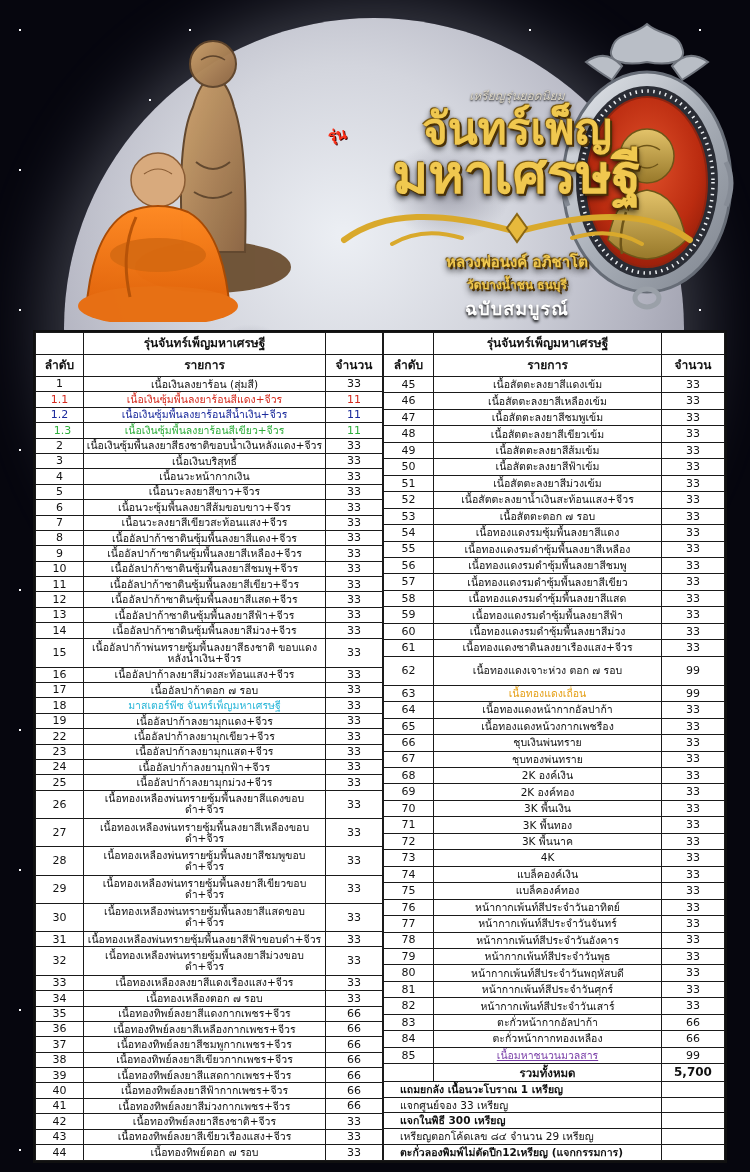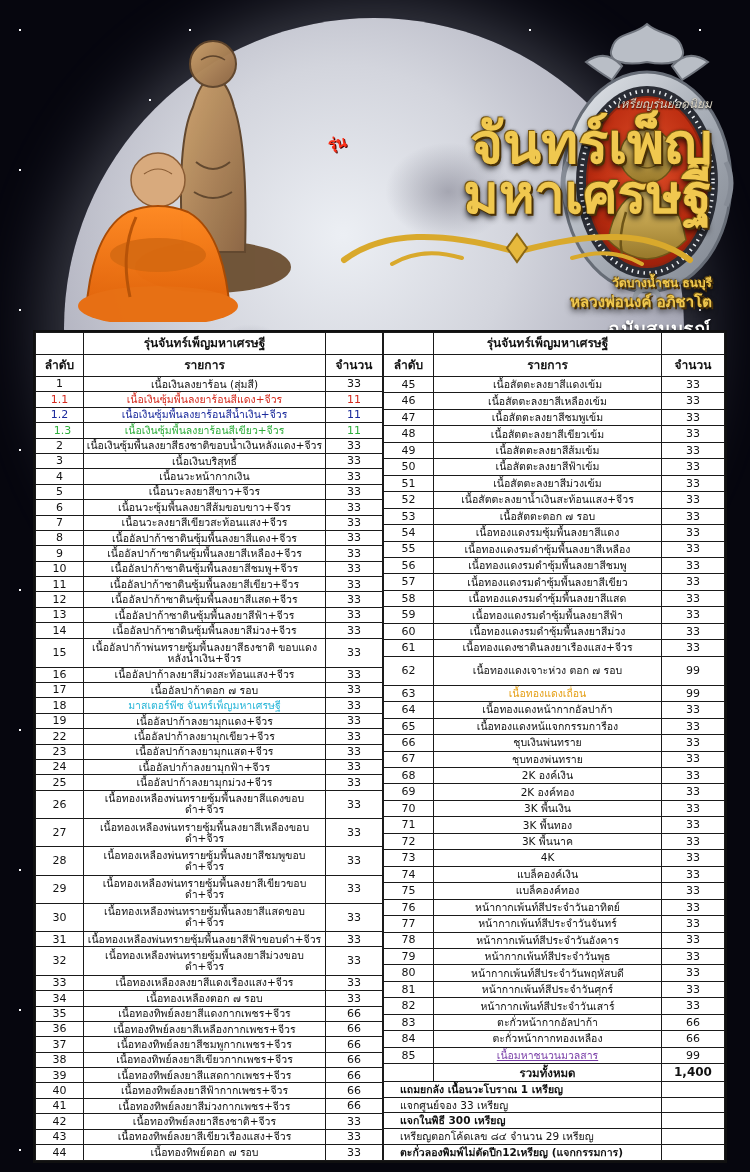--- a/index.html
+++ b/index.html
@@ -18,28 +18,28 @@
   .moon{
     position:absolute;left:64px;top:18px;width:620px;height:620px;border-radius:50%;
     background:
       radial-gradient(90px 70px at 62% 28%,rgba(120,120,135,.55),transparent 70%),
       radial-gradient(60px 50px at 30% 55%,rgba(110,110,128,.5),transparent 70%),
       radial-gradient(120px 90px at 70% 62%,rgba(100,100,118,.45),transparent 70%),
       radial-gradient(circle at 45% 35%,#eceff4 0%,#d3d5dd 32%,#b2b3c0 58%,#8d8e9d 82%,#6a6b7a 100%);
     box-shadow:0 0 70px 14px rgba(210,215,235,.28);
   }
   .hdr-art{position:absolute;z-index:1;}
-  .title-wrap{position:absolute;z-index:2;left:322px;top:94px;width:390px;text-align:right;}
+  .title-wrap{position:absolute;z-index:2;left:322px;top:86px;width:390px;text-align:center;}
   .kicker{font-size:12px;color:#ded8c8;font-style:italic;text-shadow:0 1px 2px #000;}
   .title-row{position:relative;margin-top:2px;}
   .badge{position:absolute;left:6px;top:16px;color:#ff3018;font-size:15px;font-weight:bold;
          transform:rotate(-10deg);text-shadow:1px 1px 0 #400;}
   .gold-text{color:#f0c84f;font-weight:bold;
     text-shadow:-1px -1px 0 #7a5a10,2px 2px 0 #4a3106,0 0 3px #2a1b02,0 4px 6px rgba(0,0,0,.85);}
-  .t1{font-size:56px;line-height:1.02;}
+  .t1{font-size:44px;line-height:1.02;}
   .t2{font-size:54px;line-height:1.0;margin-top:-4px;}
   .flourish{margin:2px auto 0;display:block;}
   .sub1{font-size:15px;margin-top:-2px;}
   .sub2{font-size:12px;margin-top:1px;}
   .edition{color:#ffffff;font-weight:bold;font-size:18px;letter-spacing:1px;
            text-shadow:0 2px 3px #000;}
   
   .table-wrap{position:absolute;z-index:3;left:33px;top:330px;width:690px;display:flex;
               background:#fff;border:2px solid #101010;}
   table.amulet{border-collapse:collapse;table-layout:fixed;background:#fff;height:829px;}
@@ -138,22 +138,22 @@
       <div class="gold-text t2">มหาเศรษฐี</div>
     </div>
     <svg class="flourish" width="370" height="48" viewBox="0 0 370 48">
       <g stroke="#d9a92c" stroke-width="6" fill="none" stroke-linecap="round">
         <path d="M12,36 C52,6 110,8 178,26"></path>
         <path d="M358,36 C318,6 260,8 192,26"></path>
         <path d="M60,40 q30,-18 70,-6 M310,40 q-30,-18 -70,-6" stroke-width="4"></path>
       </g>
       <path d="M185,10 l10,14 l-10,14 l-10,-14 Z" fill="#e7b93c" stroke="#8a6614" stroke-width="2"></path>
     </svg>
+    <div class="gold-text sub1">หลวงพ่อนงค์ อภิชาโต</div>
     <div class="gold-text sub2">วัดบางน้ำชน ธนบุรี</div>
-    <div class="gold-text sub1">หลวงพ่อนงค์ อภิชาโต</div>
     <div class="edition">ฉบับสมบูรณ์</div>
   </div>
 
   <div class="table-wrap">
     <table class="amulet left">
       <colgroup>
           <col style="width:48px">
           <col>
           <col style="width:57px">
         </colgroup>
@@ -512,21 +512,21 @@
             <td class="item" style="color: rgb(229, 160, 23);">เนื้อทองแดงเถื่อน</td>
             <td class="qty">99</td>
           </tr>
           <tr>
             <td class="no">64</td>
             <td class="item">เนื้อทองแดงหน้ากากอัลปาก้า</td>
             <td class="qty">33</td>
           </tr>
           <tr>
             <td class="no">65</td>
-            <td class="item">เนื้อทองแดงหน้แจกกรรมการือง</td>
+            <td class="item">เนื้อทองแดงหน้วงกากเพชรือง</td>
             <td class="qty">33</td>
           </tr>
           <tr>
             <td class="no">66</td>
             <td class="item">ชุบเงินพ่นทราย</td>
             <td class="qty">33</td>
           </tr>
           <tr>
             <td class="no">67</td>
             <td class="item">ชุบทองพ่นทราย</td>
@@ -618,21 +618,21 @@
             <td class="qty">66</td>
           </tr>
           <tr>
             <td class="no">85</td>
             <td class="item" style="color: rgb(122, 63, 168); text-decoration: underline;">เนื้อมหาชนวนมวลสาร</td>
             <td class="qty">99</td>
           </tr>
           <tr>
             <td class="no"></td>
             <td class="total-label">รวมทั้งหมด</td>
-            <td class="qty total-qty">1,400</td>
+            <td class="qty total-qty">5,700</td>
           </tr>
           <tr>
             <td class="note bold" colspan="2">แถมยกลัง เนื้อนวะโบราณ 1 เหรียญ</td>
             <td class="qty"></td>
           </tr>
           <tr>
             <td class="note" colspan="2">แจกศูนย์จอง 33 เหรียญ</td>
             <td class="qty"></td>
           </tr>
           <tr>

